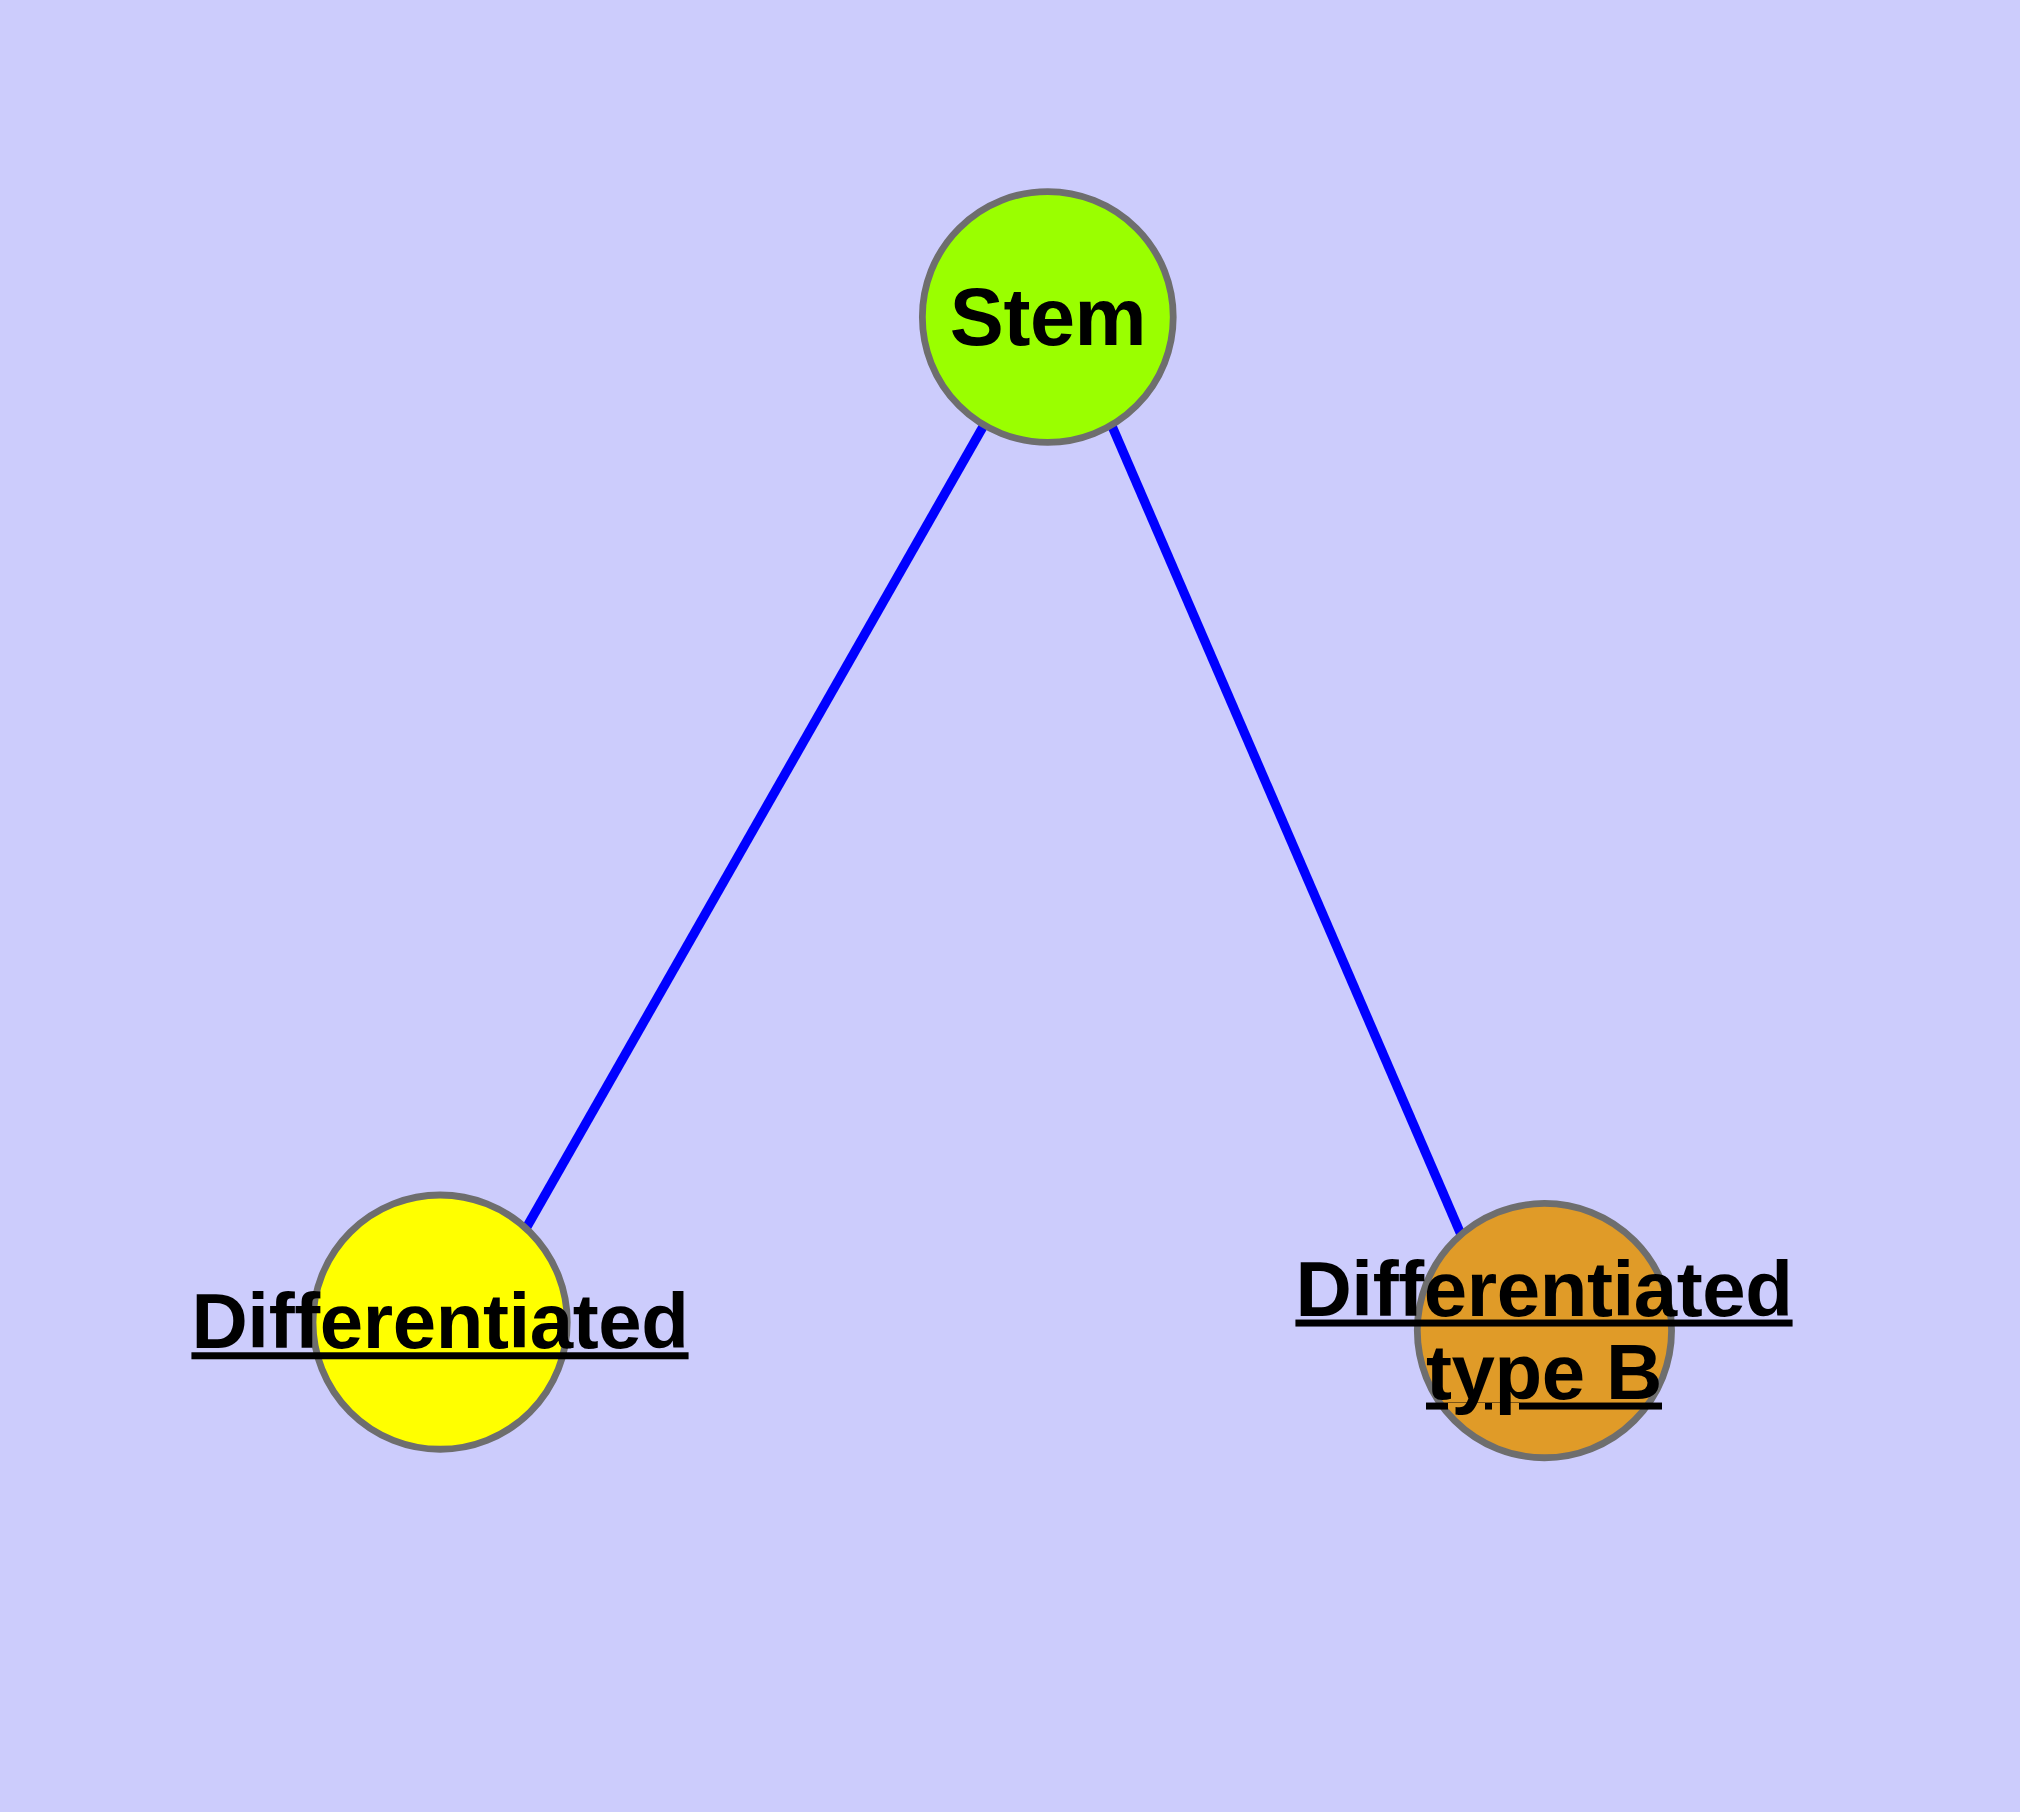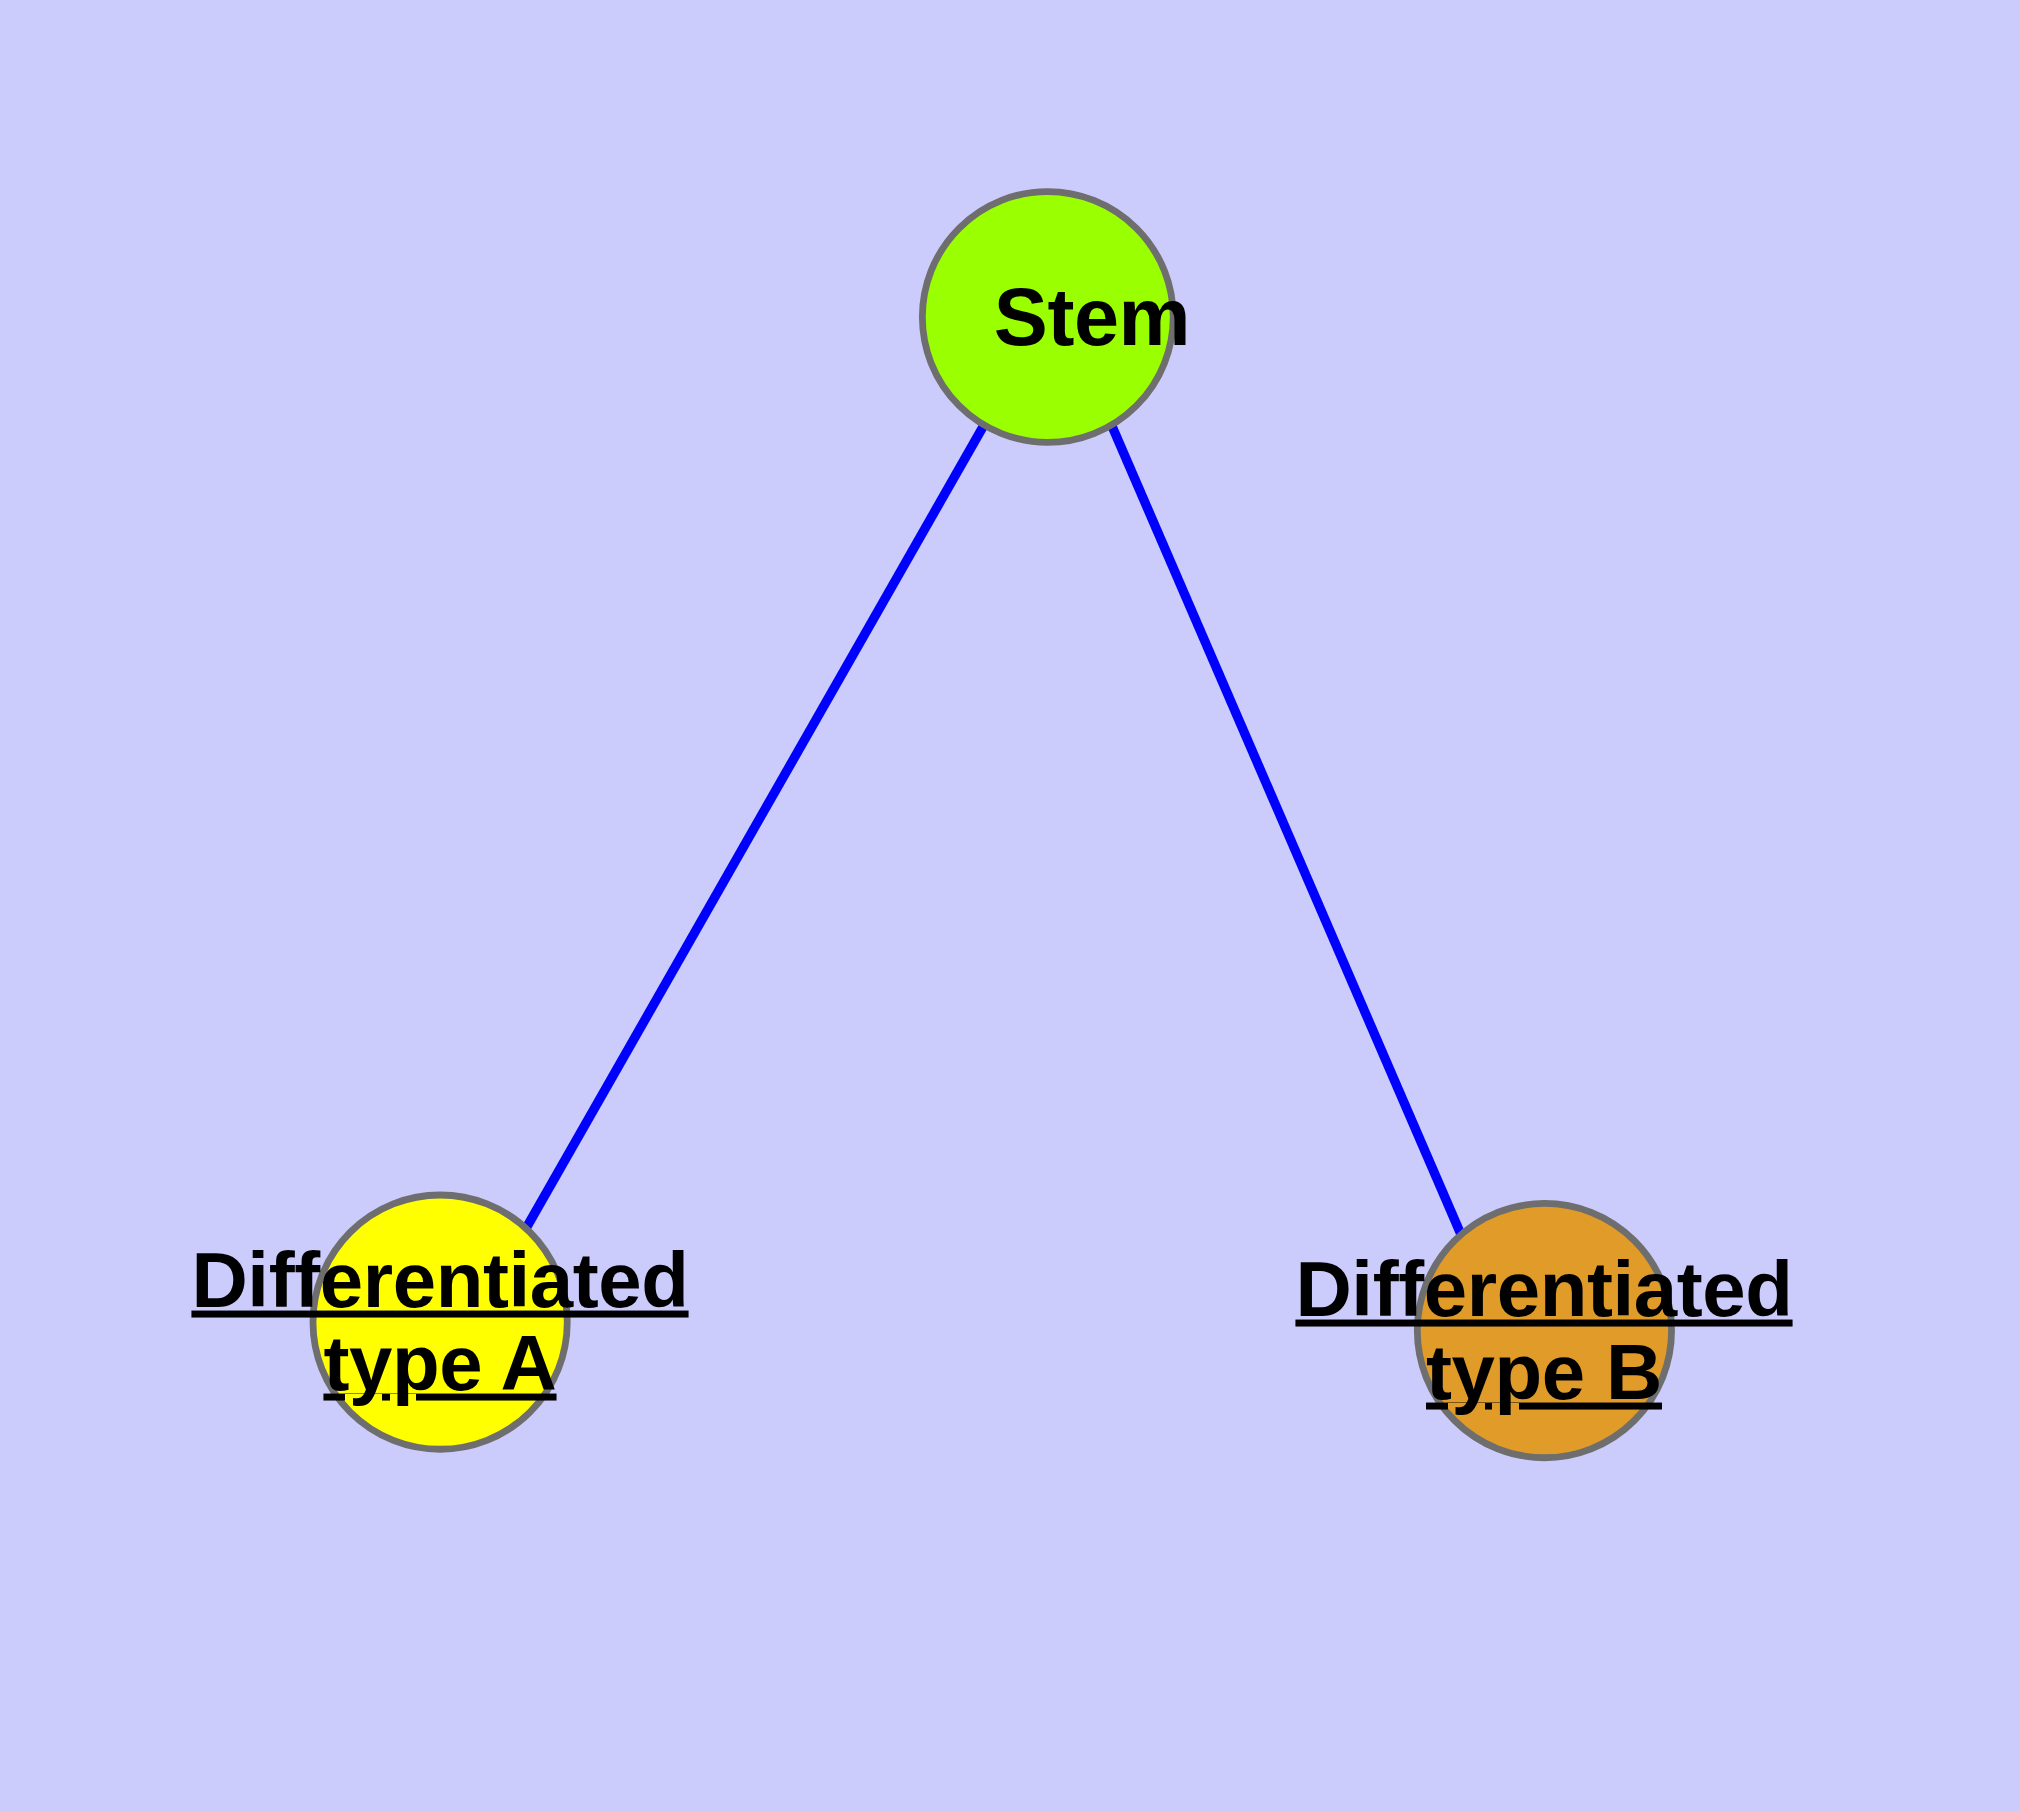--- a/index.html
+++ b/index.html
@@ -56,19 +56,19 @@
         <line x1="1311" y1="501" x2="1725" y2="1460" stroke="#0000FF" stroke-width="11" stroke-linecap="butt"></line>
       </g>
     <g id="node-layer">
         <circle cx="1236" cy="374" r="148" fill="#9AFF00" stroke="#6E6E6E" stroke-width="8"></circle>
         <circle cx="519" cy="1560" r="150" fill="#FFFF00" stroke="#6E6E6E" stroke-width="8"></circle>
         <circle cx="1822" cy="1570" r="150" fill="#E09B28" stroke="#6E6E6E" stroke-width="8"></circle>
       </g>
   </svg>
 
   <div id="label-layer">
-      <div class="node-label root" style="left: 1092px; top: 317px; font-size: 81px; color: rgb(0, 0, 0);"><div>Stem</div></div>
-      <div class="node-label leaf" style="left: 440px; top: 1322px; font-size: 78px; color: rgb(0, 0, 0);"><div>Differentiated</div><div>type A</div></div>
+      <div class="node-label root" style="left: 1048px; top: 317px; font-size: 81px; color: rgb(0, 0, 0);"><div>Stem</div></div>
+      <div class="node-label leaf" style="left: 440px; top: 1322px; font-size: 78px; color: rgb(0, 0, 0);"><div>Differentiated</div></div>
       <div class="node-label leaf" style="left: 1544px; top: 1331px; font-size: 78px; color: rgb(0, 0, 0);"><div>Differentiated</div><div>type B</div></div>
     </div>
 
 </div>
 
 
 </body></html>

